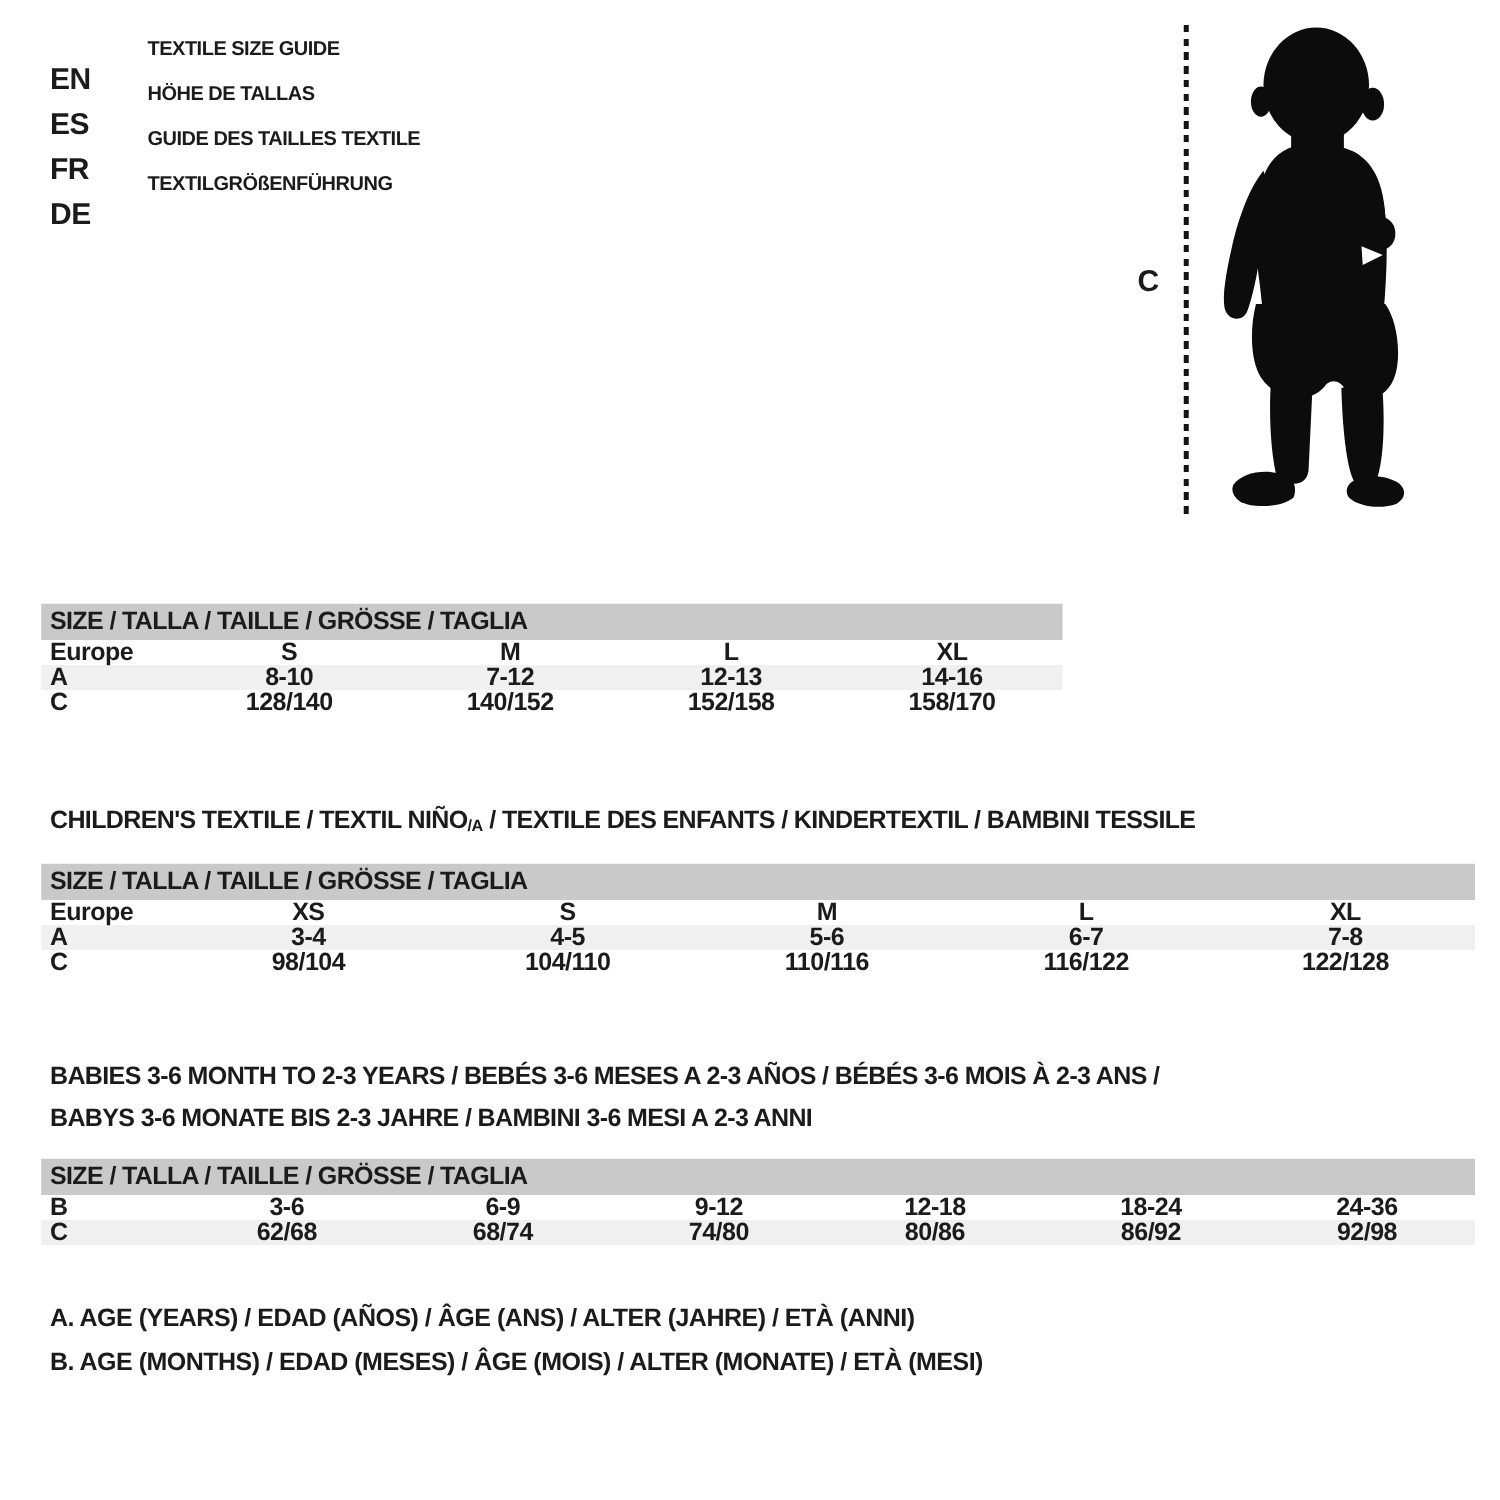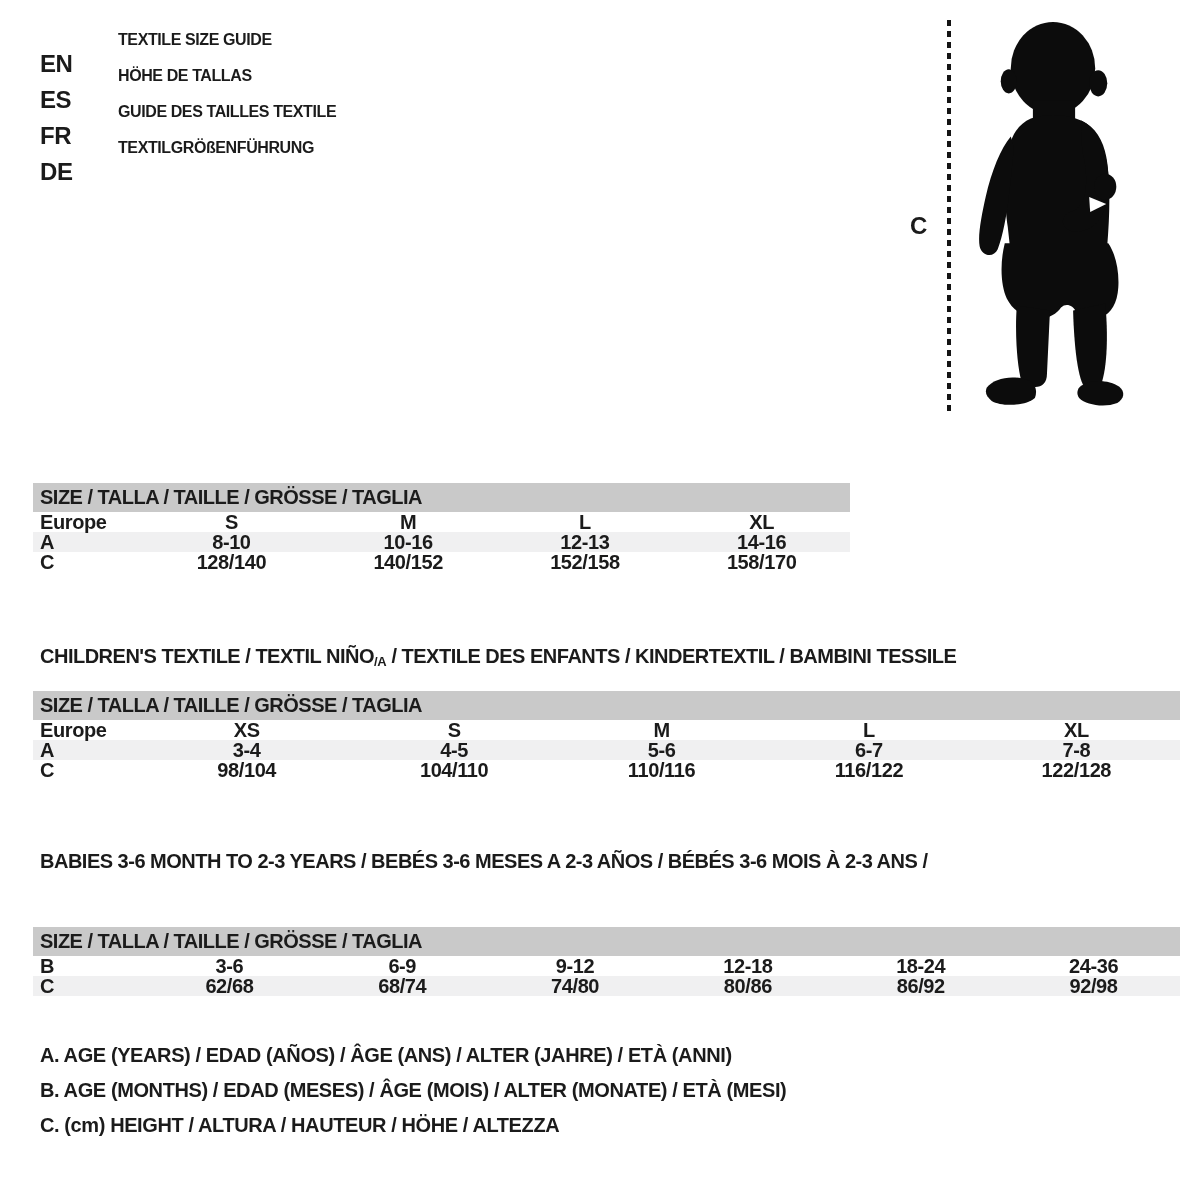--- a/index.html
+++ b/index.html
@@ -101,21 +101,21 @@
     <div class="t-row">
       <div class="row-label">Europe</div>
       <div class="t-cell">S</div>
       <div class="t-cell">M</div>
       <div class="t-cell">L</div>
       <div class="t-cell">XL</div>
     </div>
     <div class="t-row alt">
       <div class="row-label">A</div>
       <div class="t-cell">8-10</div>
-      <div class="t-cell">10-16</div>
+      <div class="t-cell">7-12</div>
       <div class="t-cell">12-13</div>
       <div class="t-cell">14-16</div>
     </div>
     <div class="t-row">
       <div class="row-label">C</div>
       <div class="t-cell">128/140</div>
       <div class="t-cell">140/152</div>
       <div class="t-cell">152/158</div>
       <div class="t-cell">158/170</div>
     </div>
@@ -147,20 +147,21 @@
       <div class="t-cell">98/104</div>
       <div class="t-cell">104/110</div>
       <div class="t-cell">110/116</div>
       <div class="t-cell">116/122</div>
       <div class="t-cell">122/128</div>
     </div>
   </div>
 
   <div class="section-title two-line" style="top:850px;">
     <div class="line">BABIES 3-6 MONTH TO 2-3 YEARS / BEBÉS 3-6 MESES A 2-3 AÑOS / BÉBÉS 3-6 MOIS À 2-3 ANS /</div>
+    <div class="line">BABYS 3-6 MONATE BIS 2-3 JAHRE / BAMBINI 3-6 MESI A 2-3 ANNI</div>
   </div>
   <div class="size-table w-full" style="top:927px;">
     <div class="size-bar">SIZE / TALLA / TAILLE / GRÖSSE / TAGLIA</div>
     <div class="t-row">
       <div class="row-label">B</div>
       <div class="t-cell">3-6</div>
       <div class="t-cell">6-9</div>
       <div class="t-cell">9-12</div>
       <div class="t-cell">12-18</div>
       <div class="t-cell">18-24</div>
@@ -173,16 +174,15 @@
       <div class="t-cell">74/80</div>
       <div class="t-cell">80/86</div>
       <div class="t-cell">86/92</div>
       <div class="t-cell">92/98</div>
     </div>
   </div>
 
   <div class="legend">
     <div class="legend-line">A. AGE (YEARS) / EDAD (AÑOS) / ÂGE (ANS) / ALTER (JAHRE) / ETÀ (ANNI)</div>
     <div class="legend-line">B. AGE (MONTHS) / EDAD (MESES) / ÂGE (MOIS) / ALTER (MONATE) / ETÀ (MESI)</div>
-    <div class="legend-line">C. (cm) HEIGHT / ALTURA / HAUTEUR / HÖHE / ALTEZZA</div>
   </div>
 
 </div>
 
 </body></html>

